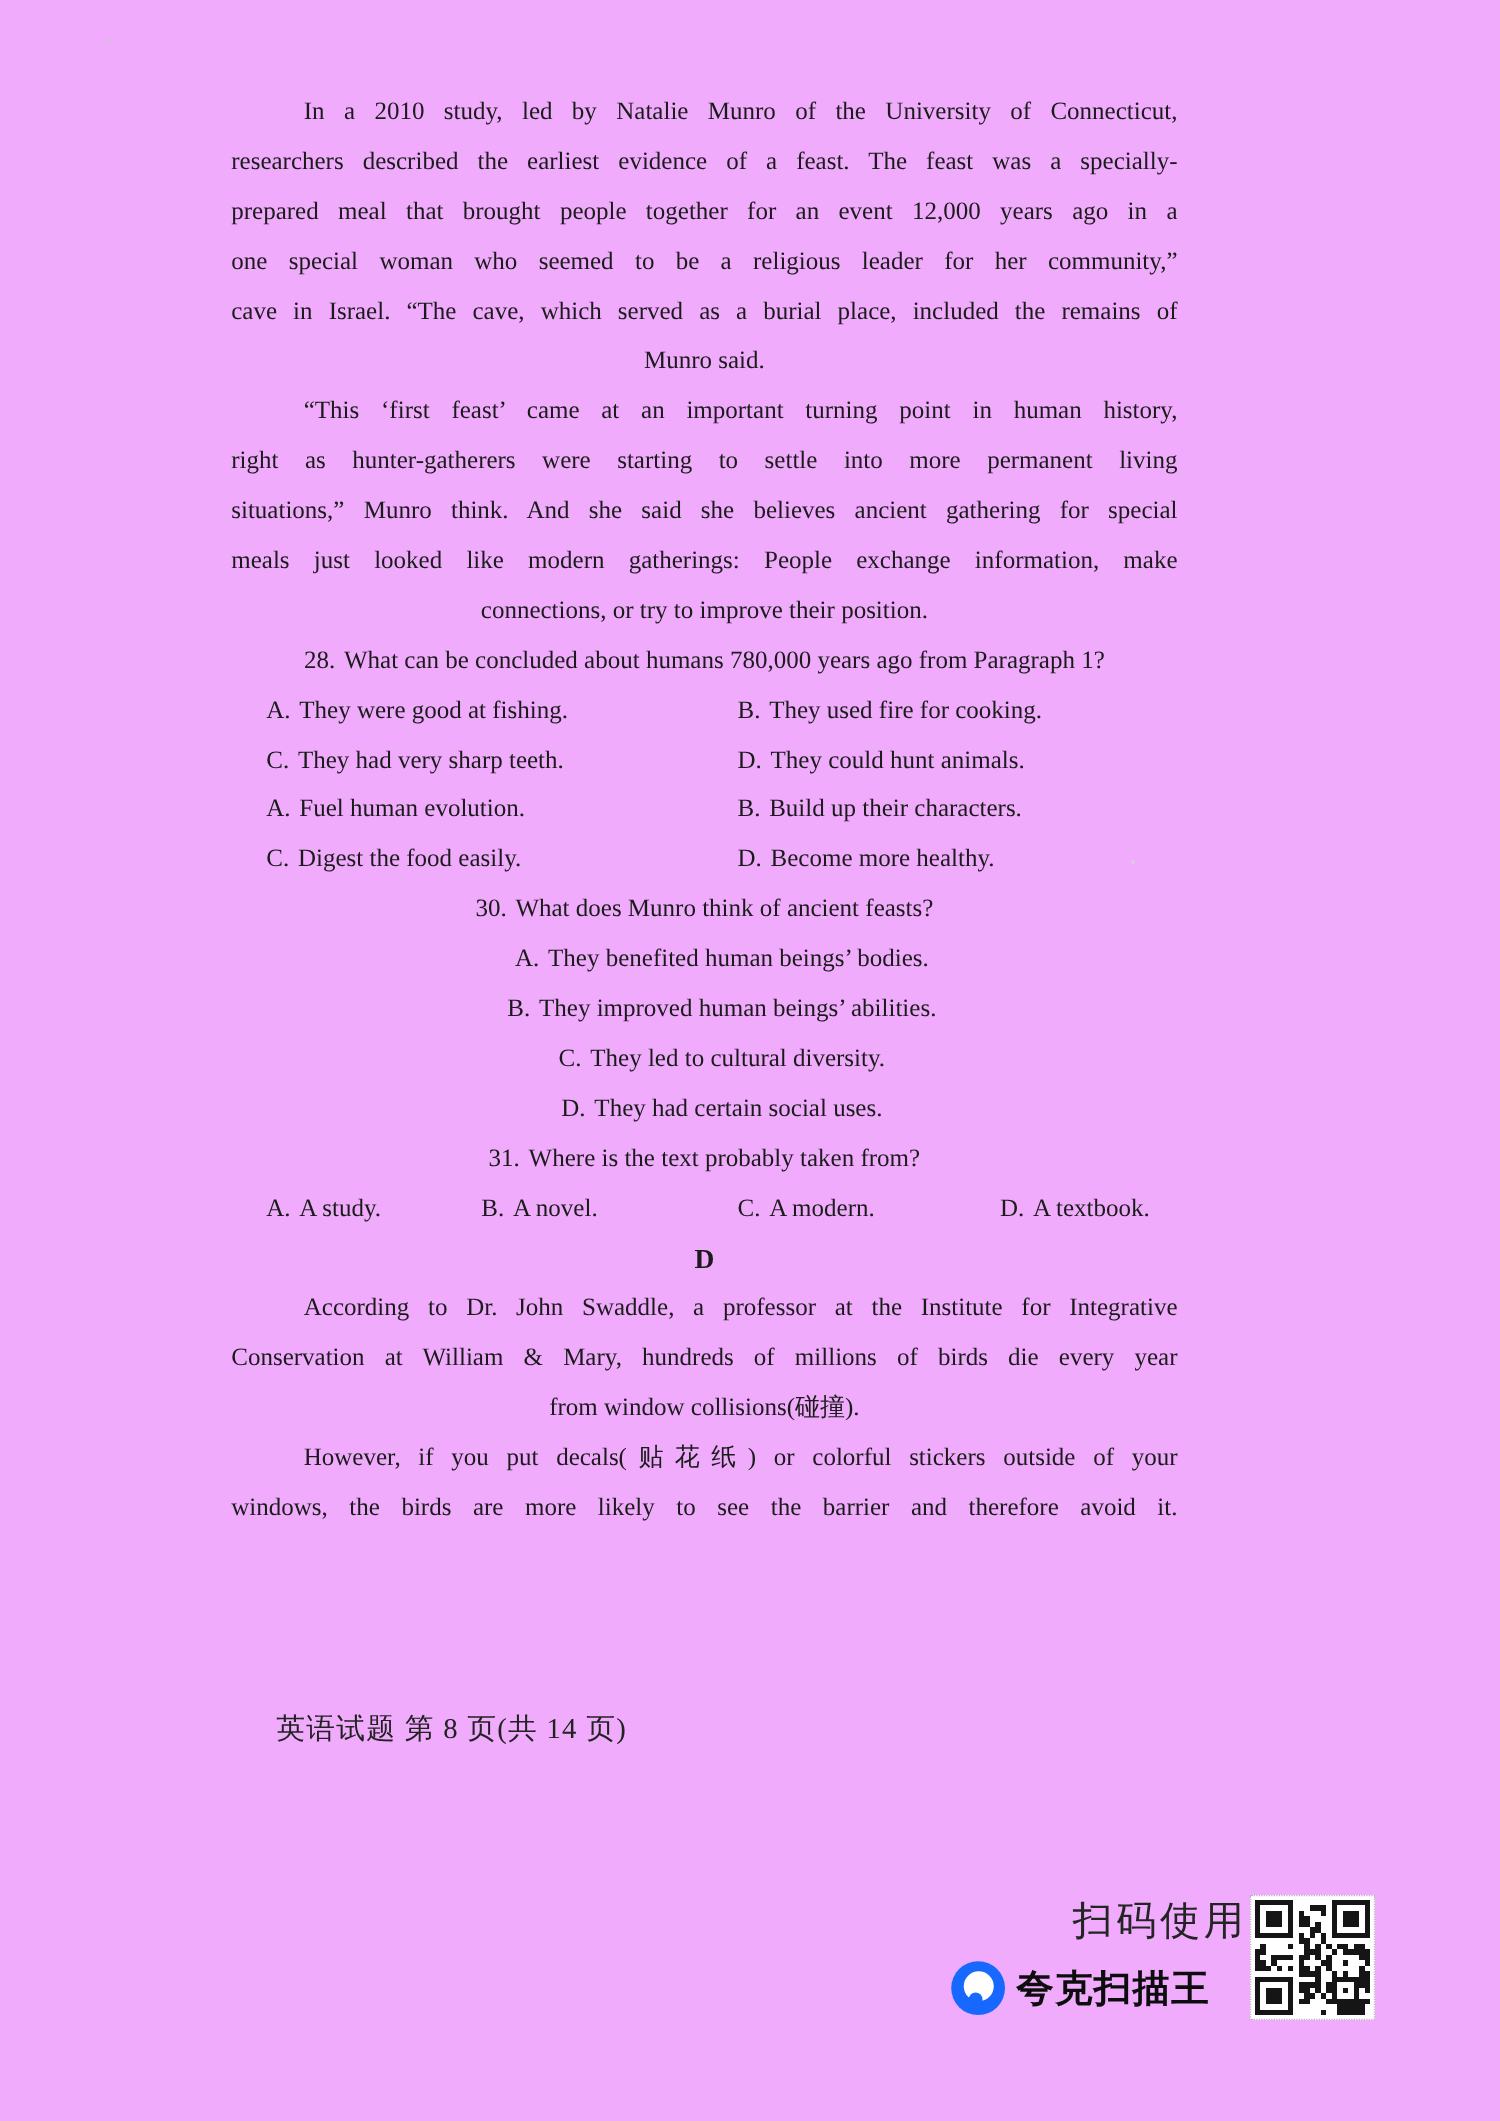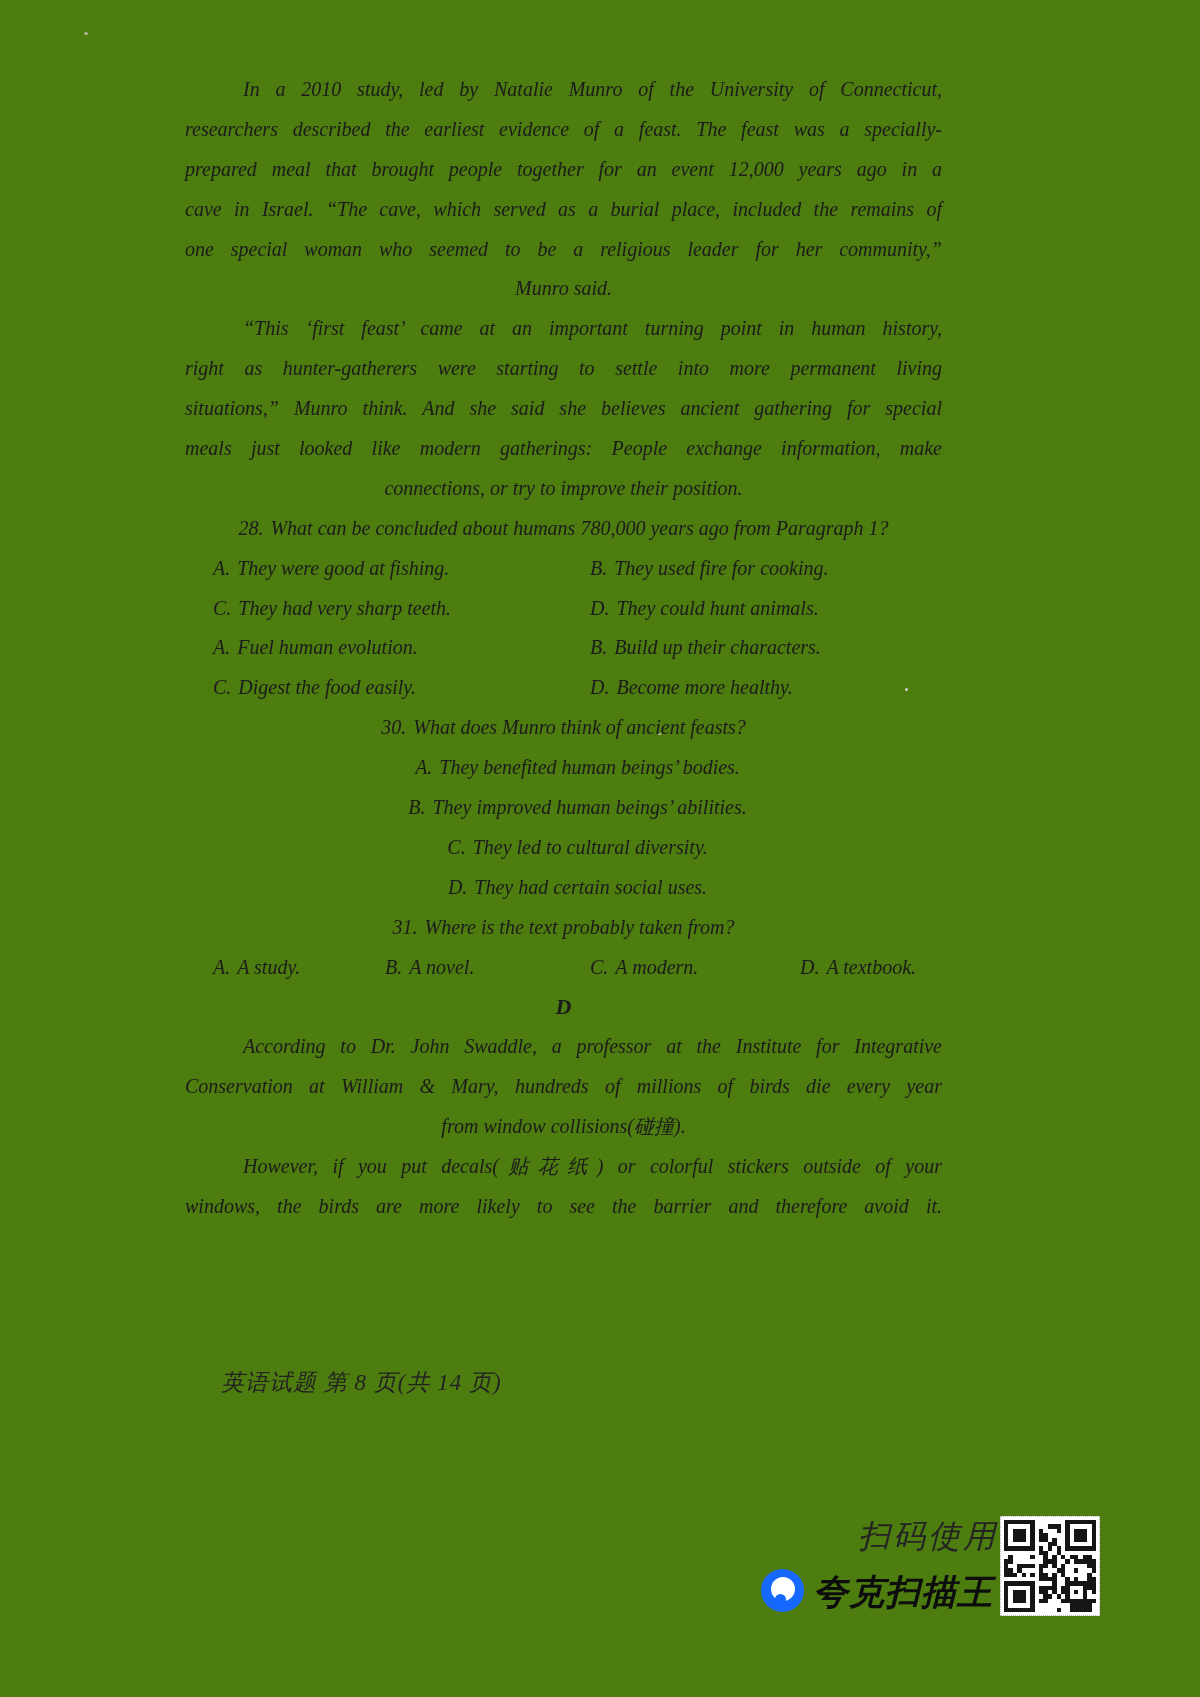--- a/index.html
+++ b/index.html
@@ -1,20 +1,19 @@
 <!DOCTYPE html>
 <html><head>
 <meta charset="utf-8">
 <style>
   html,body{margin:0;padding:0;background:#e9e9e9;}
   .page{
-    position:relative;width:1200px;height:1697px;background:#4d7c0f;
+    position:relative;width:1200px;height:1697px;background:#f0abfc;
     font-family:"Liberation Serif", serif;color:#1b1b1b;overflow:hidden;
     margin:0 auto;
-    font-style:italic;
   }
   .flow{position:absolute;left:185px;top:70px;width:757px;}
   .ln{
     position:relative;height:39.9px;line-height:39.9px;font-size:20px;
     white-space:nowrap;
     text-align:center;
   }
   .jst{white-space:normal;text-align:justify;text-align-last:justify;}
   .ind{text-indent:58px;}
   .qrow .qnum{margin-right:7px;}
@@ -30,21 +29,21 @@
   }
   .scan-hint{
     position:absolute;left:858px;top:1519px;font-family:"Liberation Sans",sans-serif;
     font-size:32px;letter-spacing:3px;color:#242424;font-weight:500;line-height:1.1;
   }
   .quark-logo{position:absolute;left:761px;top:1569px;width:43px;height:43px;border-radius:50%;background:#1668ff;}
   .q-white{position:absolute;left:10px;top:8px;width:24px;height:24px;border-radius:50%;background:#fff;}
   .q-notch{position:absolute;left:14px;top:25px;width:11px;height:11px;border-radius:50%;background:#1668ff;}
   .brand-name{
     position:absolute;left:813px;top:1572px;font-family:"Liberation Sans",sans-serif;
-    font-size:35px;font-weight:700;letter-spacing:1px;color:#0d0d0d;line-height:40px;
+    font-size:30px;font-weight:700;letter-spacing:1px;color:#0d0d0d;line-height:40px;
   }
   .qr-box{
     position:absolute;left:1000px;top:1516px;width:100px;height:100px;
     border:1px dotted #b7b7b7;background:#fff;box-sizing:border-box;padding:3px;
   }
   .qr-box svg{display:block;}
   .speck{position:absolute;border-radius:50%;}
   .sp1{left:84px;top:32px;width:4px;height:3px;background:#c8c8c8;opacity:.75;}
   .sp2{left:905px;top:688px;width:3px;height:3px;background:#d2d2d2;}
   .sp3{left:658px;top:733px;width:3px;height:2px;background:#d6d6d6;}
@@ -56,22 +55,22 @@
 
   <div class="speck sp1"></div>
   <div class="speck sp2"></div>
   <div class="speck sp3"></div>
 
   <div class="flow">
 
     <div class="ln jst ind">In a 2010 study, led by Natalie Munro of the University of Connecticut,</div>
     <div class="ln jst">researchers described the earliest evidence of a feast. The feast was a specially-</div>
     <div class="ln jst">prepared meal that brought people together for an event 12,000 years ago in a</div>
+    <div class="ln jst">one special woman who seemed to be a religious leader for her community,”</div>
     <div class="ln jst">cave in Israel. “The cave, which served as a burial place, included the remains of</div>
-    <div class="ln jst">one special woman who seemed to be a religious leader for her community,”</div>
     <div class="ln">Munro said.</div>
 
     <div class="ln jst ind">“This ‘first feast’ came at an important turning point in human history,</div>
     <div class="ln jst">right as hunter-gatherers were starting to settle into more permanent living</div>
     <div class="ln jst">situations,” Munro think. And she said she believes ancient gathering for special</div>
     <div class="ln jst">meals just looked like modern gatherings: People exchange information, make</div>
     <div class="ln">connections, or try to improve their position.</div>
 
     <div class="ln qrow">
       <span class="qnum">28.</span><span>What can be concluded about humans 780,000 years ago from Paragraph 1?</span>

